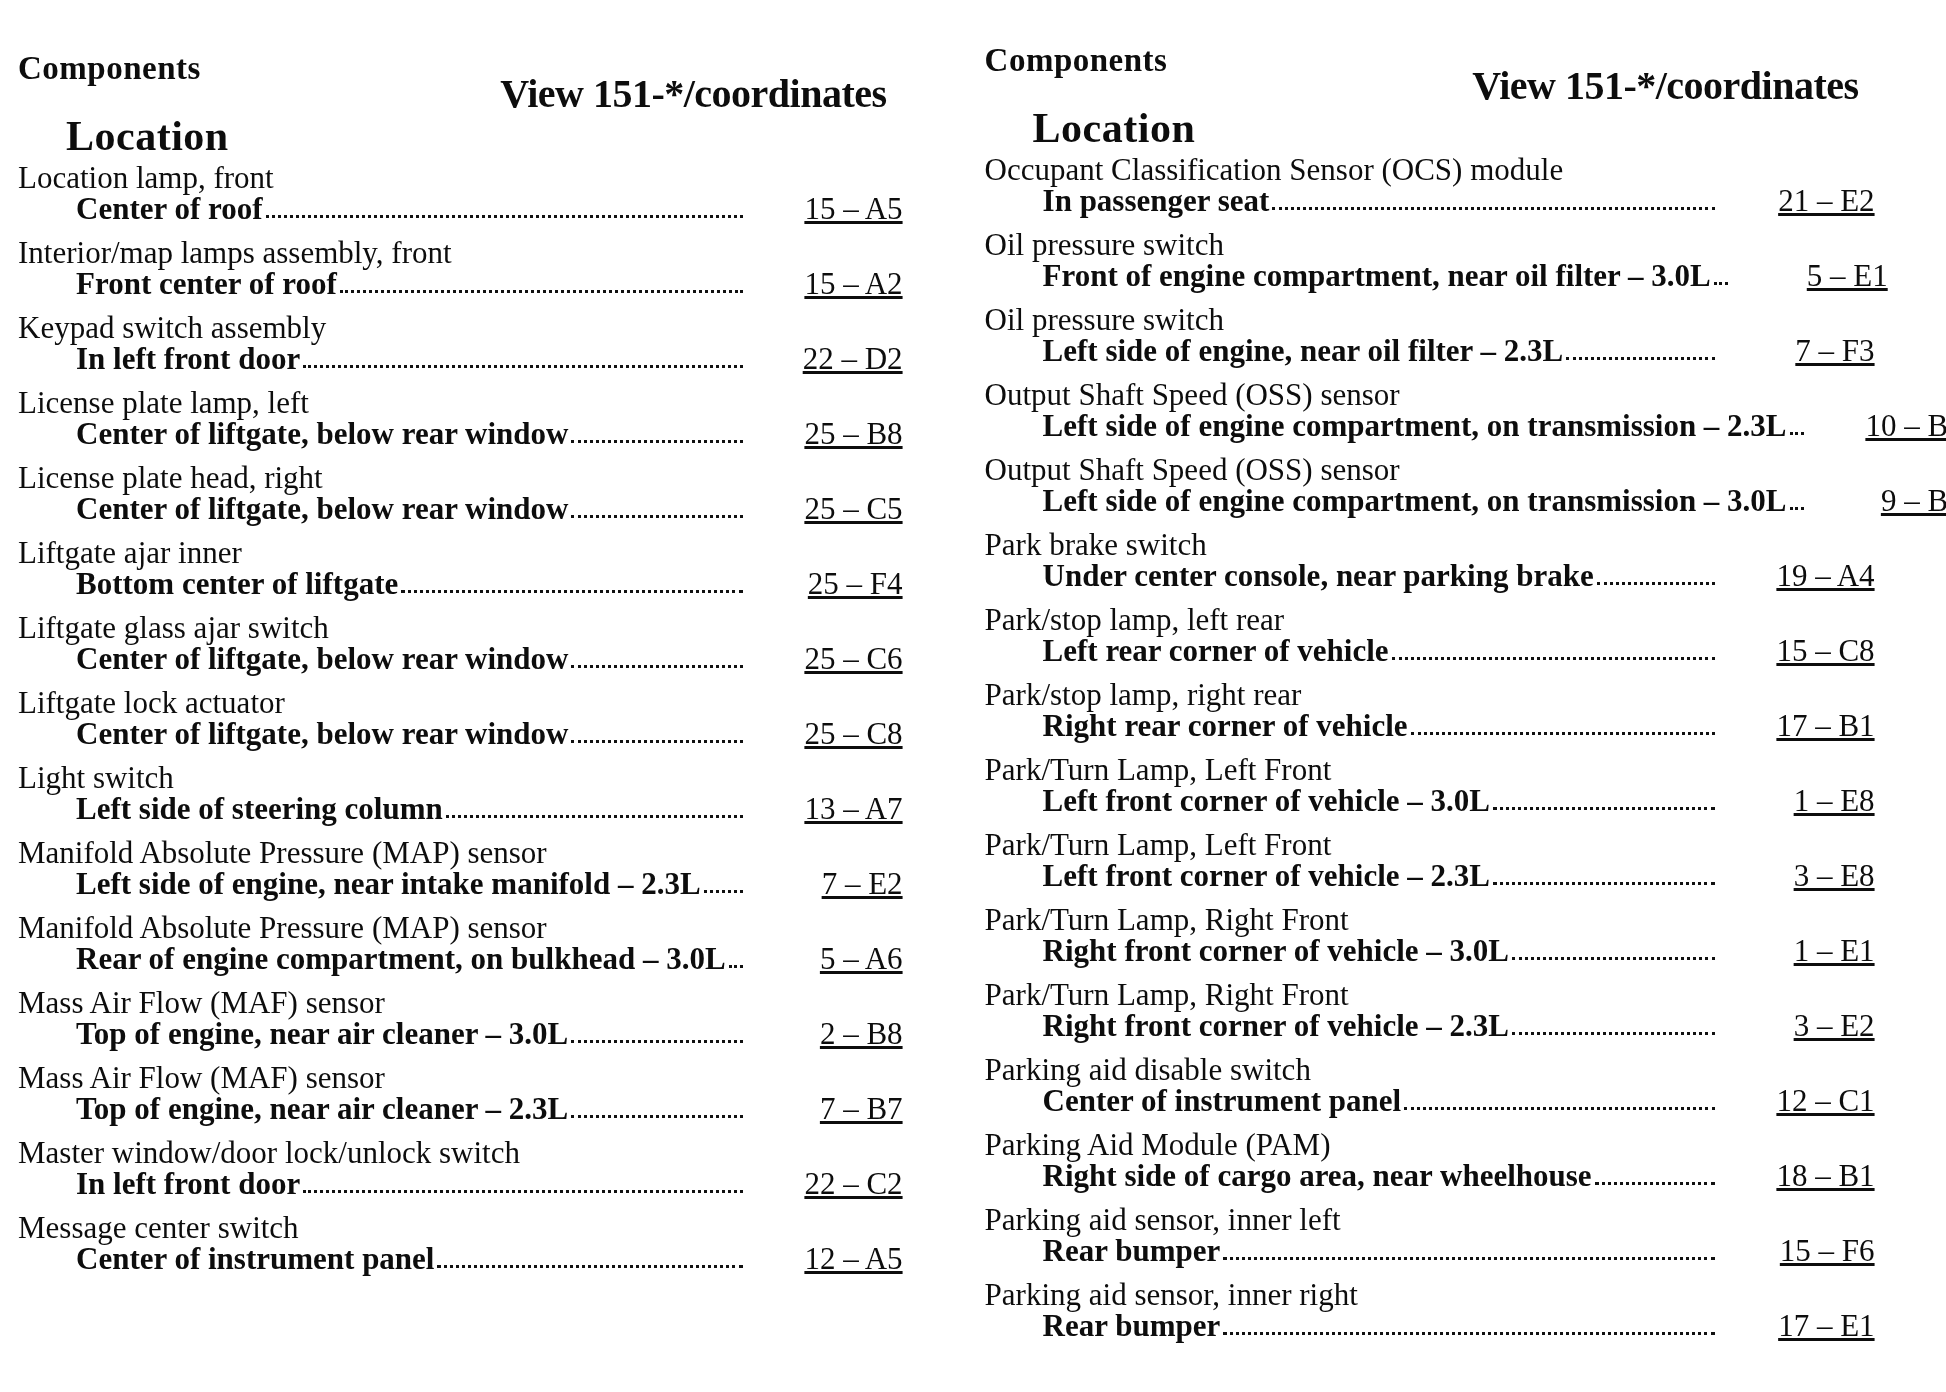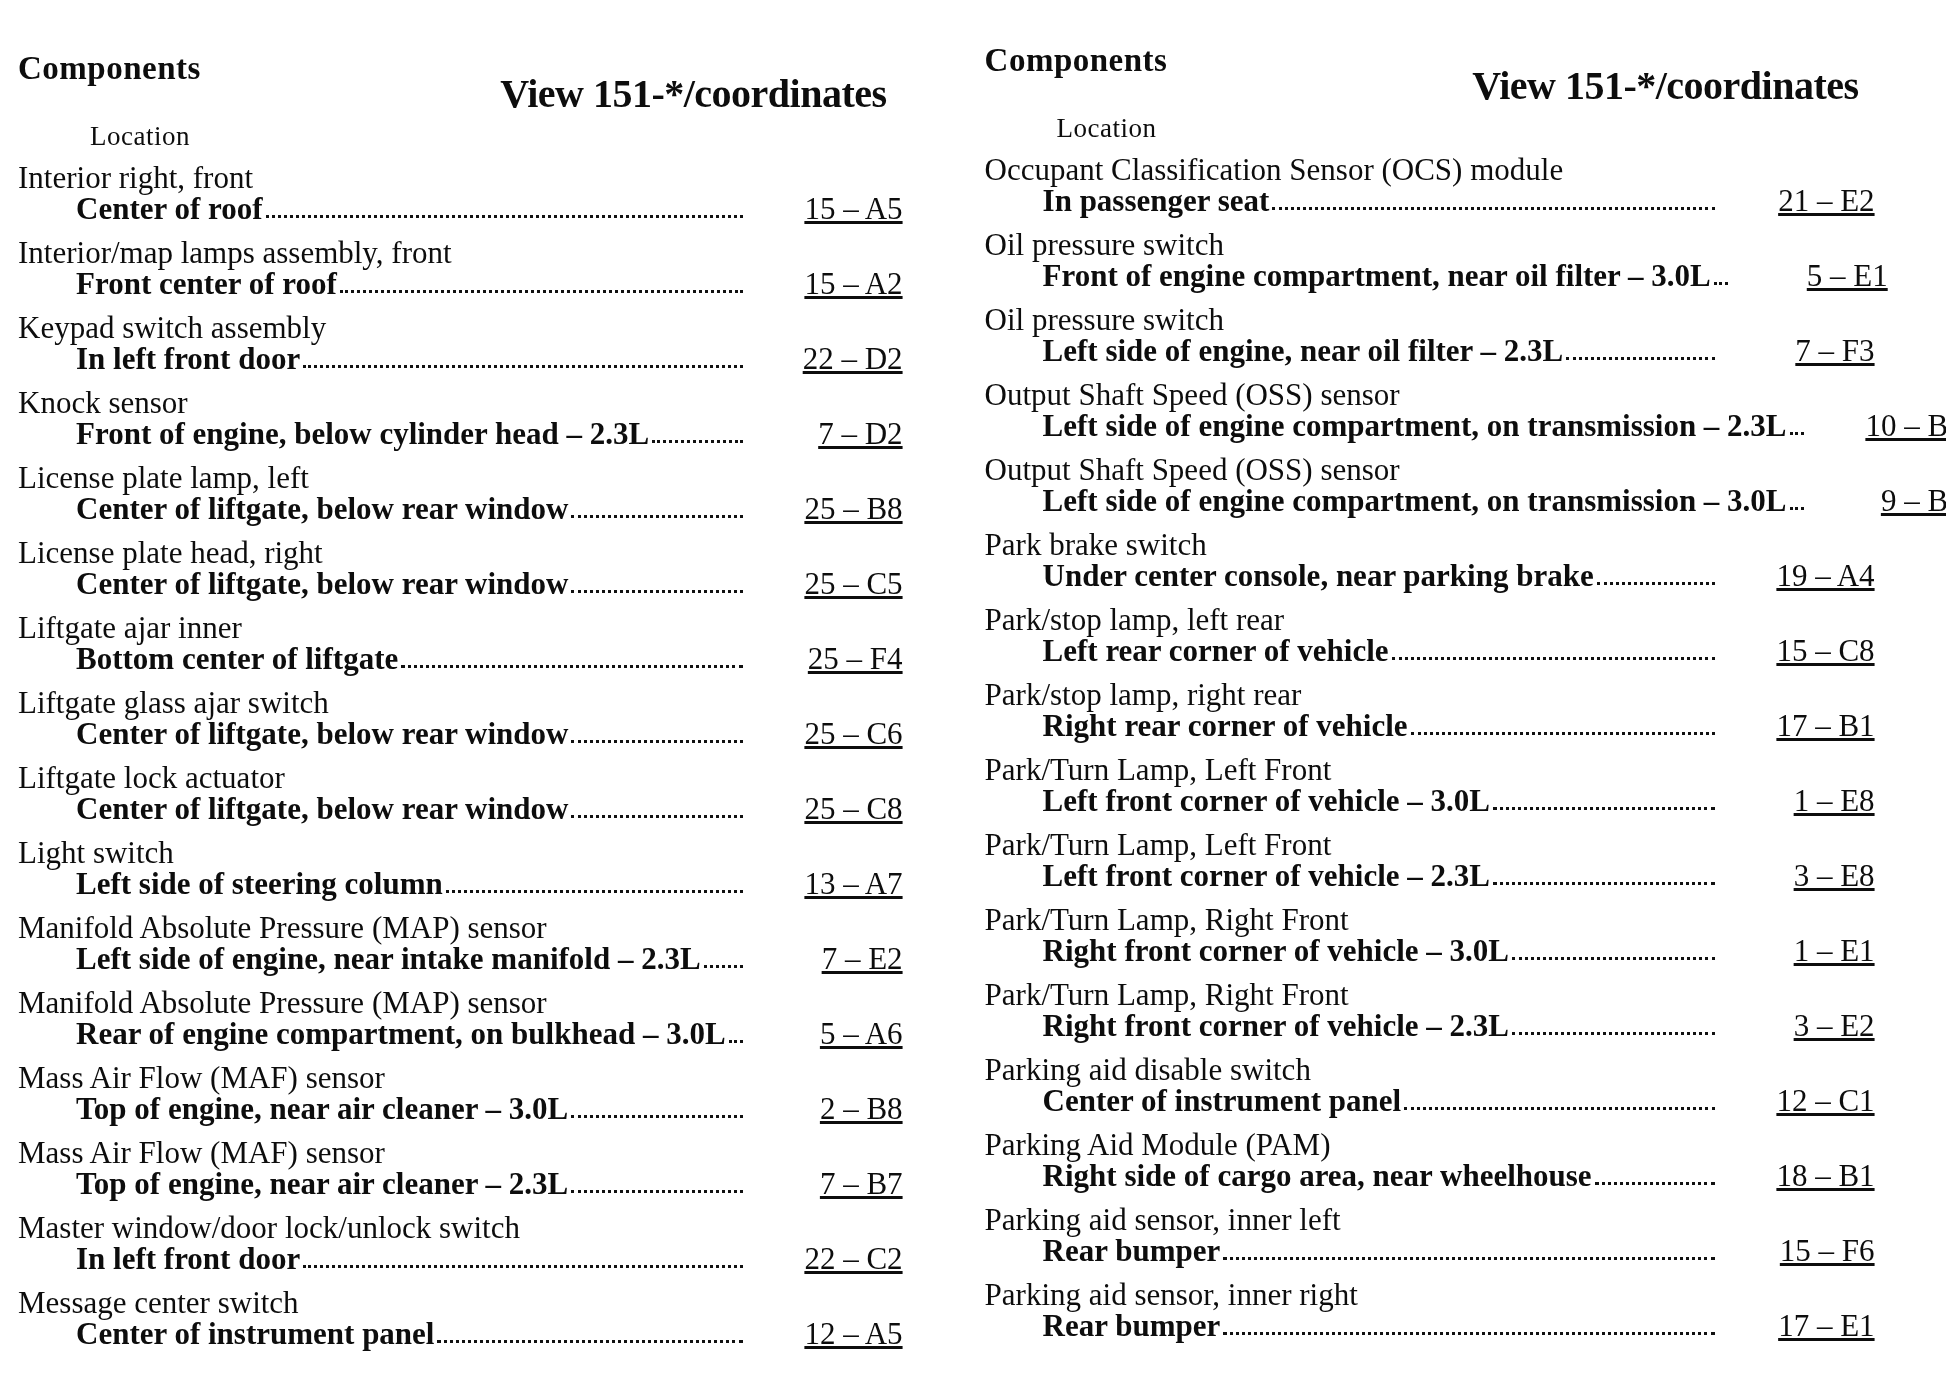--- a/index.html
+++ b/index.html
@@ -43,23 +43,23 @@
     position: absolute;
     top: 22px;
     right: 16px;
     font-size: 40px;
     font-weight: 700;
     line-height: 44px;
     letter-spacing: -0.5px;
     white-space: nowrap;
   }
   .location-heading {
-    margin: 32px 0 0 72px;
-    font-size: 27px;
-    font-weight: 400;
+    margin: 32px 0 0 48px;
+    font-size: 42px;
+    font-weight: 700;
     line-height: 36px;
     letter-spacing: 0.5px;
   }
   .entries {
     margin-top: 8px;
   }
   .entry {
     margin-bottom: 13px;
   }
   .term {
@@ -97,49 +97,41 @@
 <div class="page">
 
   <div class="col col-left">
     <div class="header-row">
       <span class="components-heading">Components</span>
       <span class="view-heading">View 151-*/coordinates</span>
     </div>
     <div class="location-heading">Location</div>
     <div class="entries">
         <div class="entry">
-    <div class="term">Interior right, front</div>
+    <div class="term">Location lamp, front</div>
     <div class="loc-line">
       <span class="loc-text">Center of roof</span>
       <span class="leader"></span>
       <span class="coord">15 – A5</span>
     </div>
   </div>
         <div class="entry">
     <div class="term">Interior/map lamps assembly, front</div>
     <div class="loc-line">
       <span class="loc-text">Front center of roof</span>
       <span class="leader"></span>
       <span class="coord">15 – A2</span>
     </div>
   </div>
         <div class="entry">
     <div class="term">Keypad switch assembly</div>
     <div class="loc-line">
       <span class="loc-text">In left front door</span>
       <span class="leader"></span>
       <span class="coord">22 – D2</span>
-    </div>
-  </div>
-        <div class="entry">
-    <div class="term">Knock sensor</div>
-    <div class="loc-line">
-      <span class="loc-text">Front of engine, below cylinder head – 2.3L</span>
-      <span class="leader"></span>
-      <span class="coord">7 – D2</span>
     </div>
   </div>
         <div class="entry">
     <div class="term">License plate lamp, left</div>
     <div class="loc-line">
       <span class="loc-text">Center of liftgate, below rear window</span>
       <span class="leader"></span>
       <span class="coord">25 – B8</span>
     </div>
   </div>

